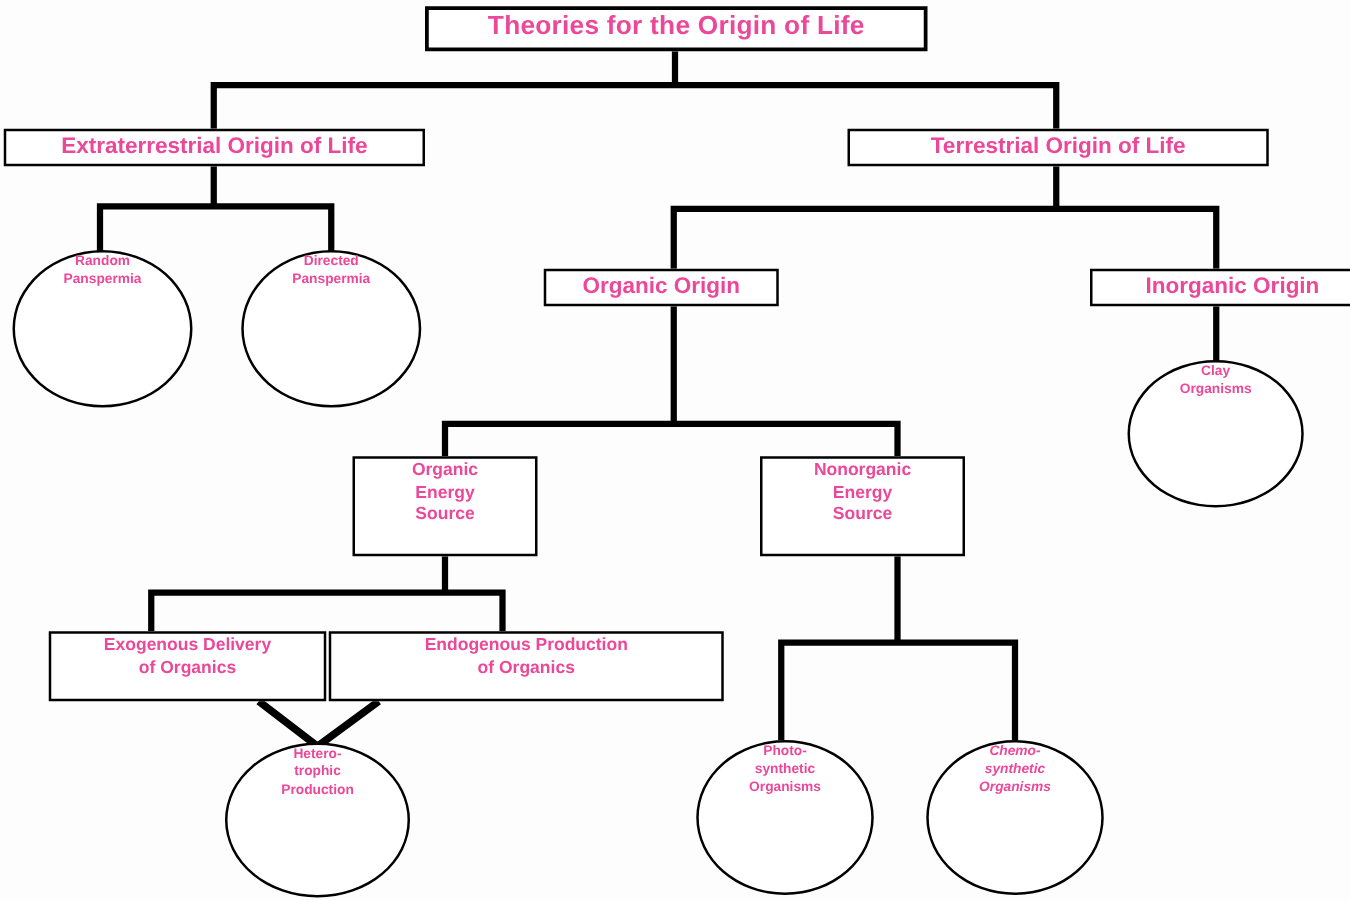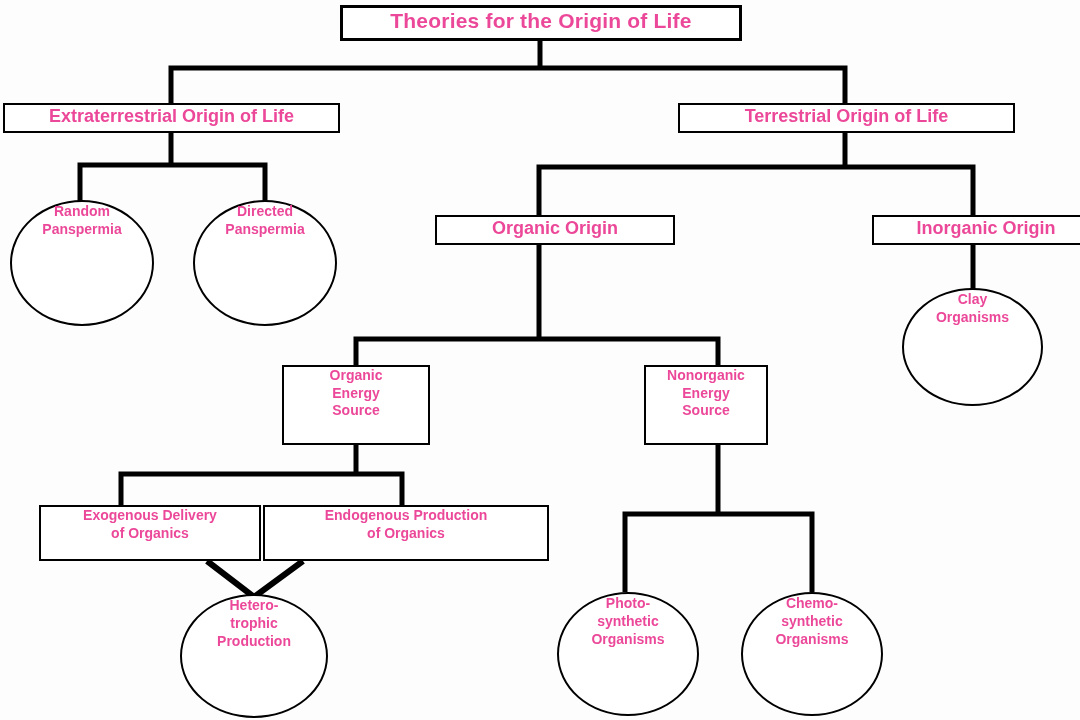--- a/index.html
+++ b/index.html
@@ -34,21 +34,21 @@
     color: #ec4899;
     font-weight: bold;
     box-sizing: border-box;
   }
   .rect { border: 2.5px solid #000; }
   .circle { border: 2px solid #000; border-radius: 50%; }
   .lbl { white-space: pre-line; line-height: 1.25; }
   .title-box { border-width: 3px; font-size: 21px; letter-spacing: 0.2px; }
   .lvl { font-size: 18px; }
   .sm  { font-size: 14px; }
-  .circle .lbl { font-size: 14px; line-height: 1.3; }
+  .circle .lbl { font-size: 11px; line-height: 1.3; }
 </style>
 </head>
 <body>
 
 <div class="canvas">
 
   <svg class="connectors" viewBox="0 0 1080 720" aria-hidden="true">
 
     <path d="M540,41 L540,68"></path>
     <path d="M171,103 L171,68 L845,68 L845,103"></path>
@@ -86,61 +86,61 @@
 
   <div class="node circle" style="left:10px; top:200px; width:144px; height:126px;">
     <span class="lbl">Random
 Panspermia</span>
   </div>
   <div class="node circle" style="left:193px; top:200px; width:144px; height:126px;">
     <span class="lbl">Directed
 Panspermia</span>
   </div>
 
-  <div class="node rect lvl" style="left:435px; top:215px; width:240px; height:30px;">
+  <div class="node rect lvl" style="left:435px; top:215px; width:188px; height:30px;">
     <span class="lbl">Organic Origin</span>
   </div>
   <div class="node rect lvl" style="left:872px; top:215px; width:228px; height:30px;">
     <span class="lbl">Inorganic Origin</span>
   </div>
 
   <div class="node circle" style="left:902px; top:288px; width:141px; height:118px;">
     <span class="lbl">Clay
 Organisms</span>
   </div>
 
   <div class="node rect sm" style="left:282px; top:365px; width:148px; height:80px;">
     <span class="lbl">Organic
 Energy
 Source</span>
   </div>
-  <div class="node rect sm" style="left:644px; top:365px; width:124px; height:80px;">
+  <div class="node rect sm" style="left:608px; top:365px; width:164px; height:80px;">
     <span class="lbl">Nonorganic
 Energy
 Source</span>
   </div>
 
   <div class="node rect sm" style="left:2px; top:505px; width:222px; height:56px;margin-left:37px;">
     <span class="lbl">Exogenous Delivery
 of Organics</span>
   </div>
-  <div class="node rect sm" style="left:263px; top:505px; width:286px; height:56px;">
+  <div class="node rect sm" style="left:263px; top:505px; width:316px; height:56px;">
     <span class="lbl">Endogenous Production
 of Organics</span>
   </div>
 
   <div class="node circle" style="left:180px; top:594px; width:148px; height:124px;">
     <span class="lbl">Hetero-
 trophic
 Production</span>
   </div>
   <div class="node circle" style="left:557px; top:592px; width:142px; height:124px;">
     <span class="lbl">Photo-
 synthetic
 Organisms</span>
   </div>
-  <div class="node circle" style="left:741px; top:592px; width:142px; height:124px;">
+  <div class="node circle" style="left:741px; top:592px; width:142px; height:124px;font-style:italic;">
     <span class="lbl">Chemo-
 synthetic
 Organisms</span>
   </div>
 
 </div>
 
 </body></html>

